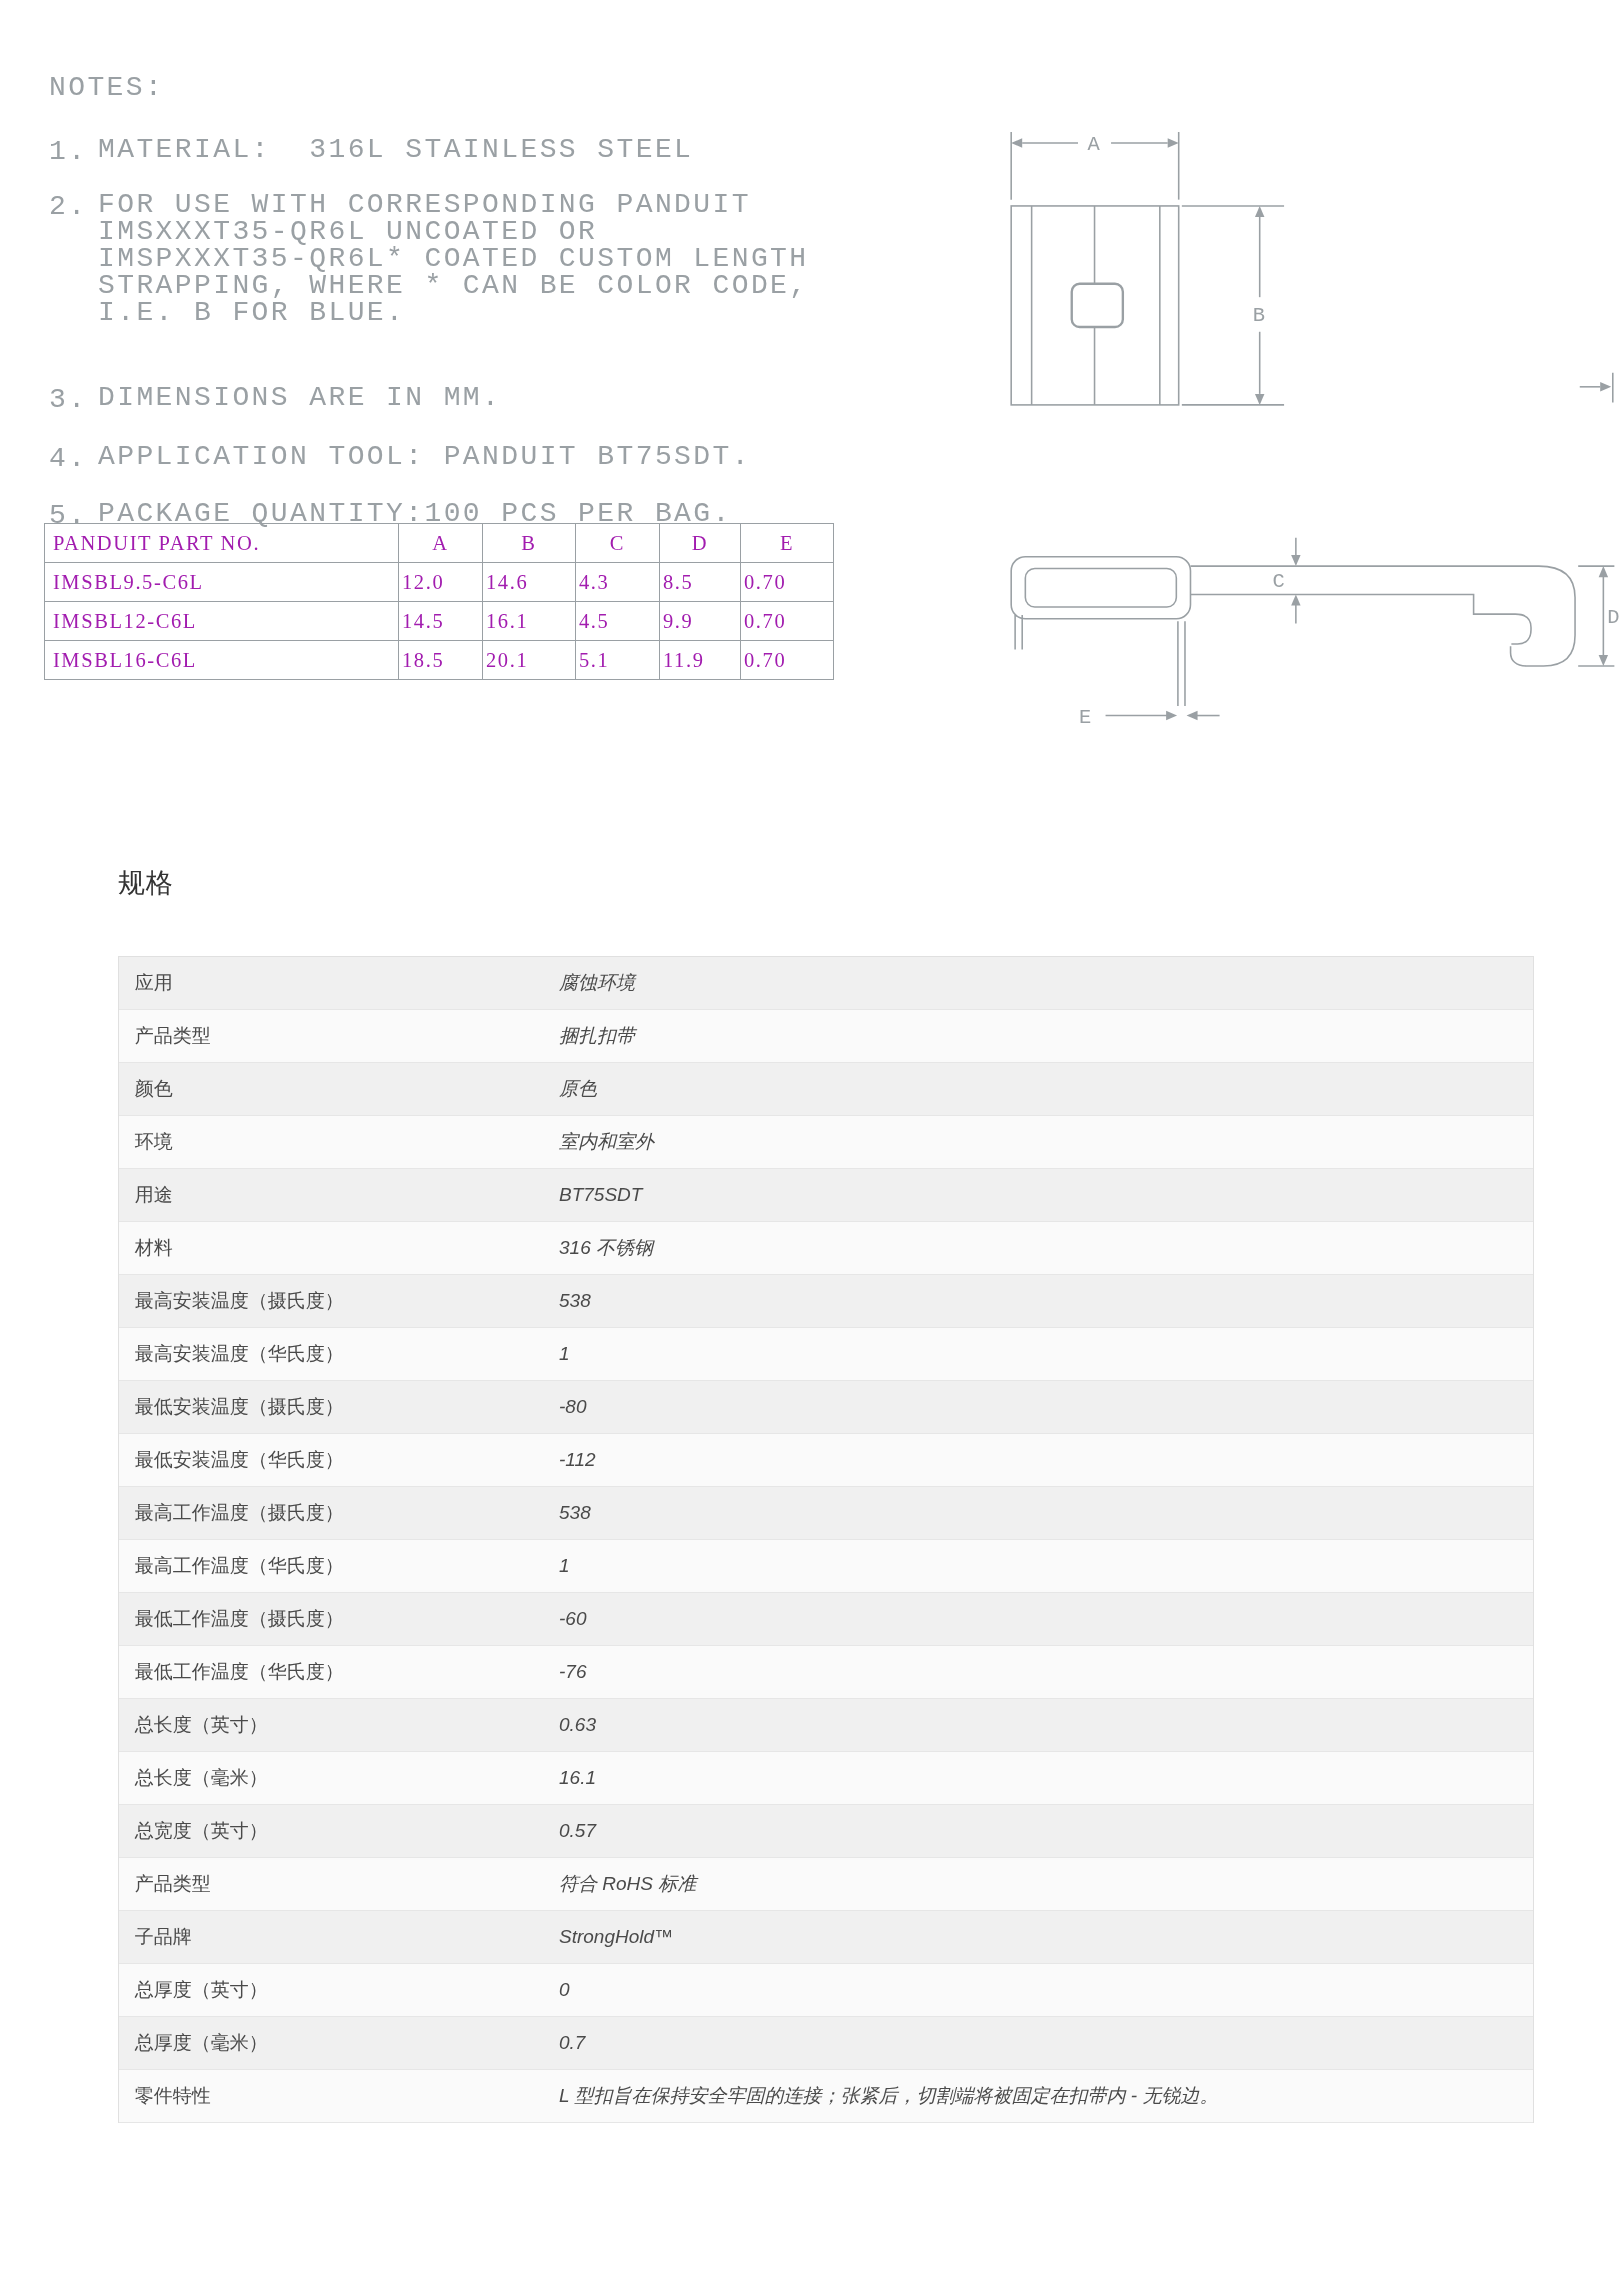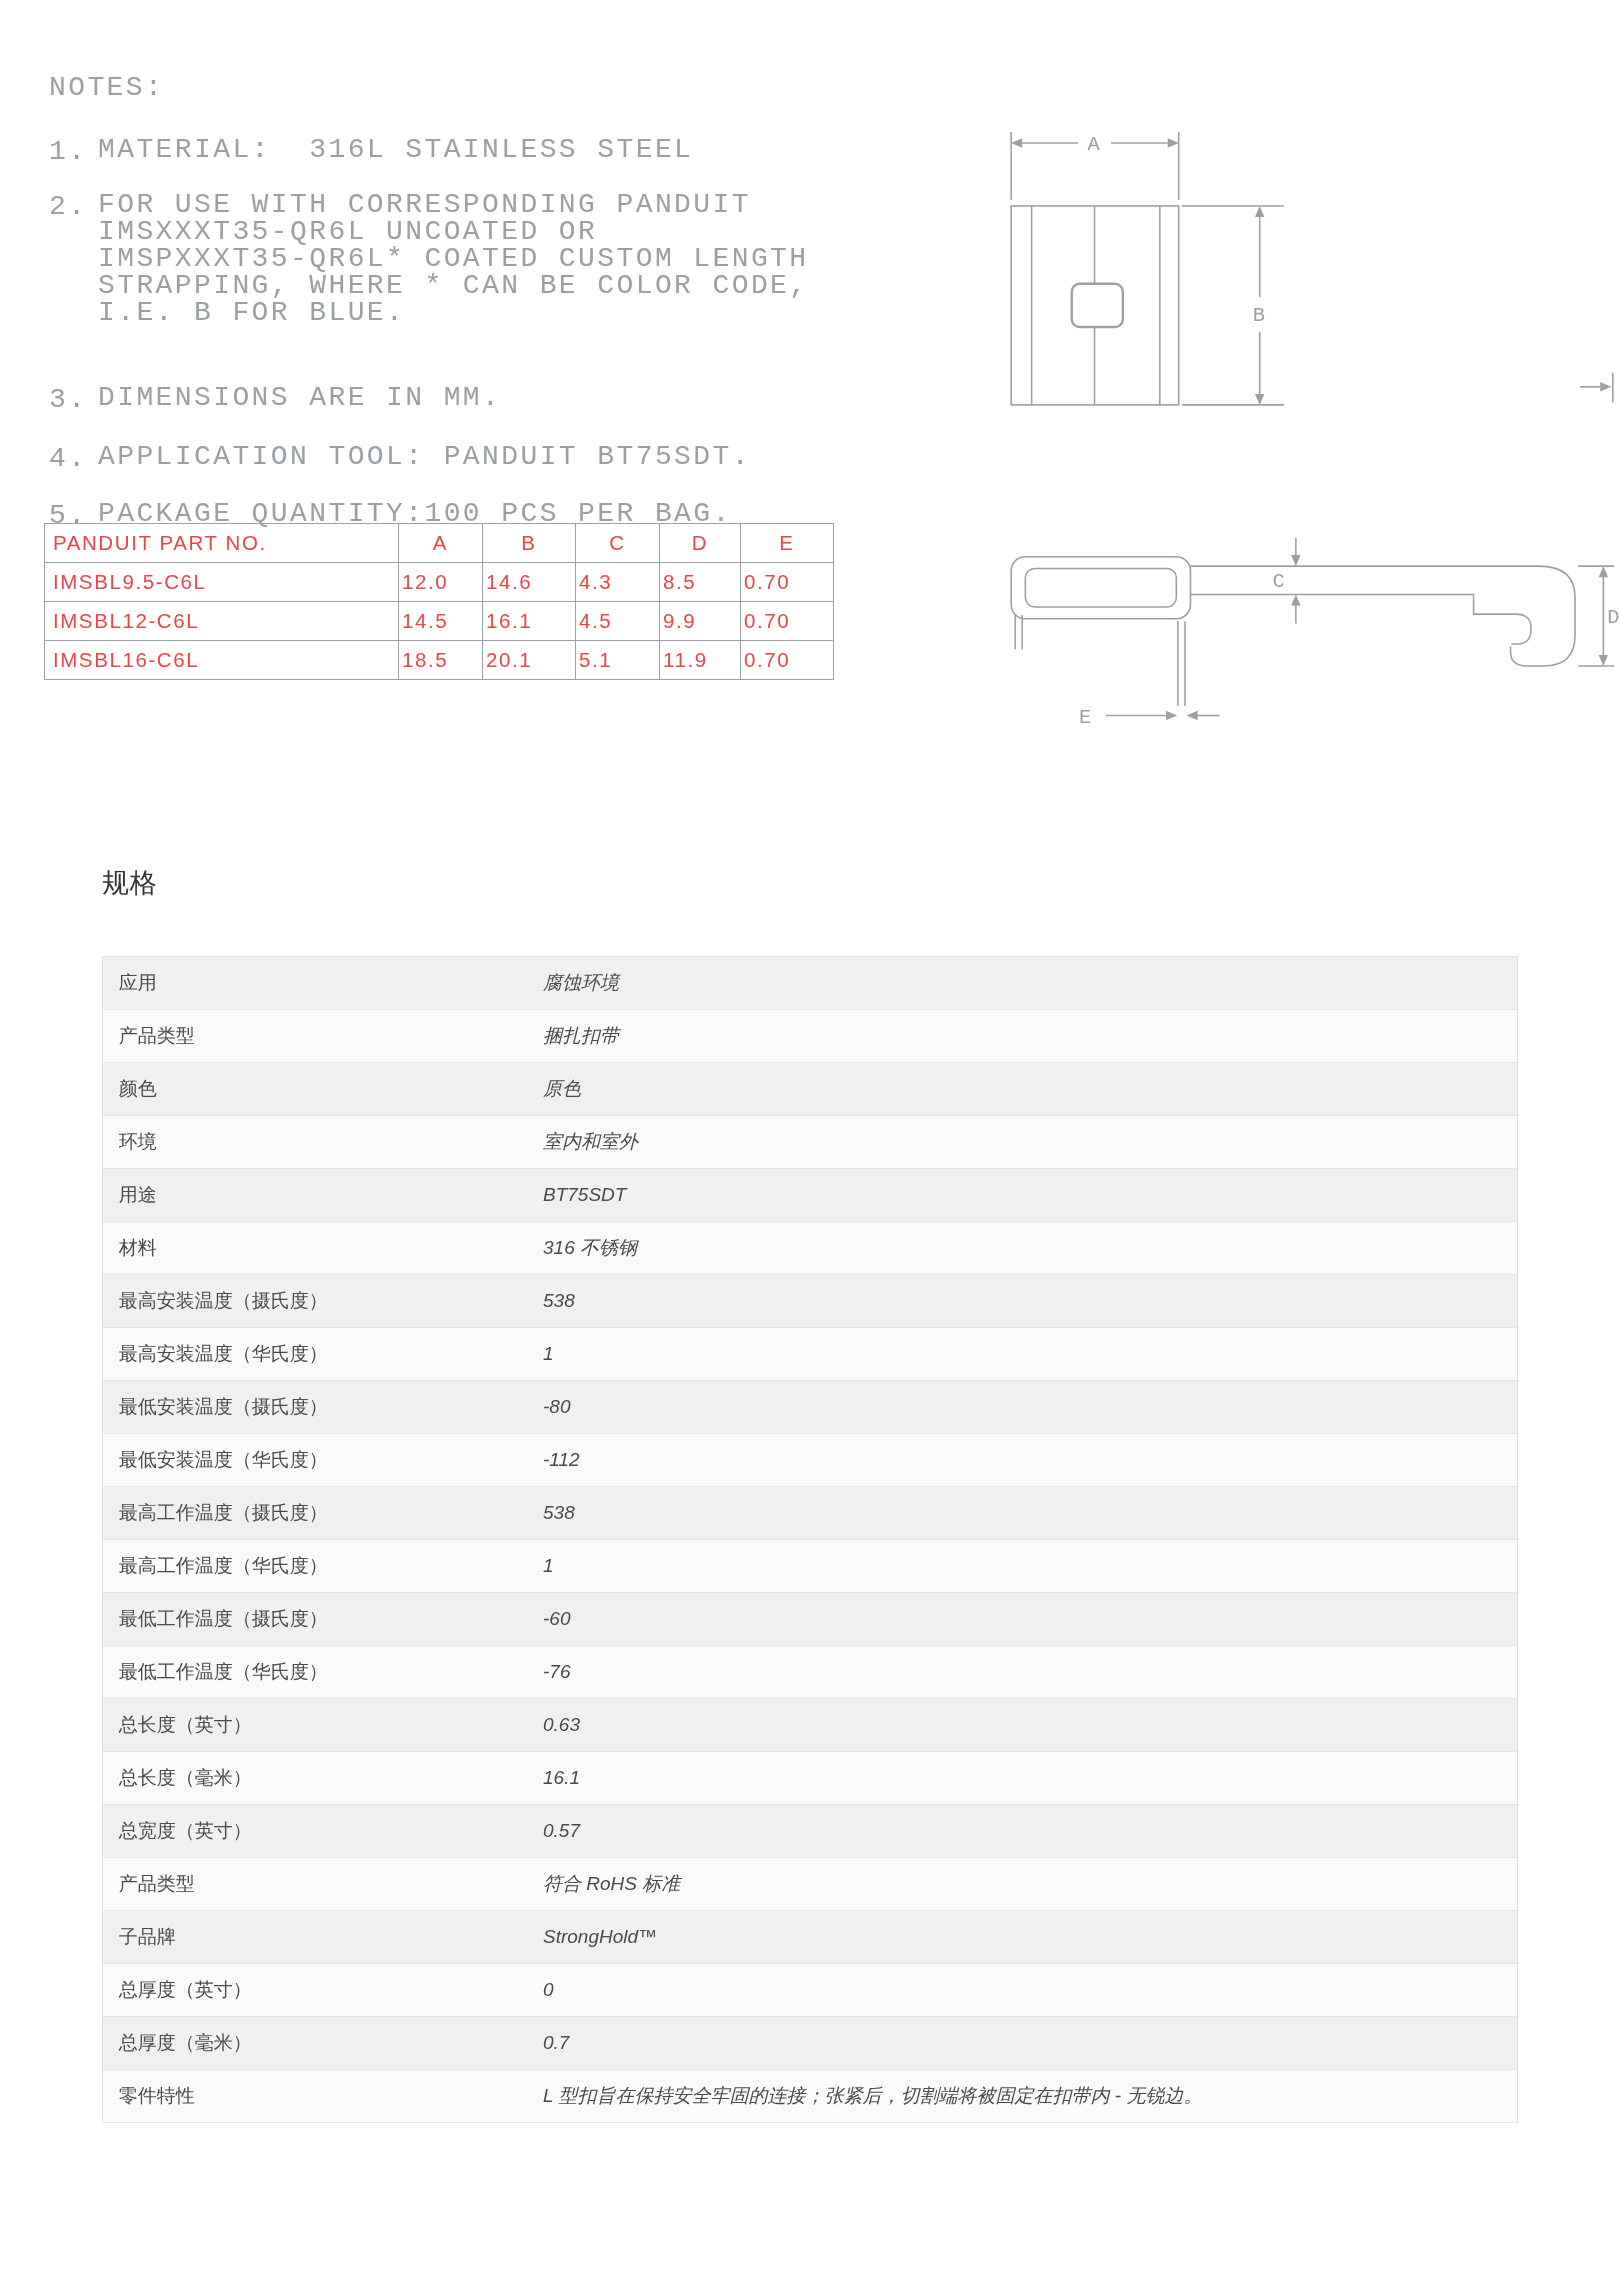--- a/index.html
+++ b/index.html
@@ -22,39 +22,39 @@
   .note-item .num { width:49px; flex:0 0 49px; }
   .note-line { white-space:pre; line-height:27px; }
   .note-item.n1 { margin-bottom:23.6px; }
   .note-item.n2 { margin-bottom:58px; }
   .note-item.n3 { margin-bottom:28px; }
   .note-item.n4 { margin-bottom:26px; }
   
   table.parts {
     position:absolute; left:44px; top:523px;
     border-collapse:collapse;
-    font-family:Liberation Sans, sans-serif;
-    font-size:20.5px; letter-spacing:1.6px; color:#ef4444;
+    font-family:Liberation Serif, serif;
+    font-size:20.5px; letter-spacing:1.6px; color:#a21caf;
     table-layout:fixed; width:789px;
   }
   table.parts th, table.parts td {
     border:1.6px solid #9aa0a4; height:39px;
     font-weight:normal; text-align:center; padding:0 3.1px;
     overflow:hidden; white-space:nowrap;
   }
   table.parts .left { text-align:left; padding-left:7.9px; }
   table.parts .num  { text-align:left; padding-left:3px; }
   
   .drawing { position:absolute; left:944px; top:110px; }
   .drawing text {
     font-family:"Liberation Mono","DejaVu Sans Mono",monospace;
     font-size:26px; letter-spacing:2px; fill:#9aa0a4;
   }
   
-  .spec-section { position:absolute; left:102px; top:865px; width:1416px; }
+  .spec-section { position:absolute; left:118px; top:865px; width:1416px; }
   .spec-title { font-size:27px; font-weight:500; color:#333; margin-bottom:55px; letter-spacing:0.8px; }
   .spec-table { width:100%; border:0.8px solid #e0e0e0; border-bottom:none; }
   .spec-row { display:flex; border-bottom:0.8px solid #e6e6e6; min-height:53px; align-items:center; }
   .spec-row:nth-child(odd)  { background:#f0f0f0; }
   .spec-row:nth-child(even) { background:#fafafa; }
   .spec-label { flex:0 0 429px; padding:0 15.7px; font-size:19px; color:#4a4a4a; }
   .spec-value { flex:1 1 auto; padding:0 11px; font-size:19px; color:#4a4a4a;font-style:italic; }
 </style>
 </head>
 <body>

